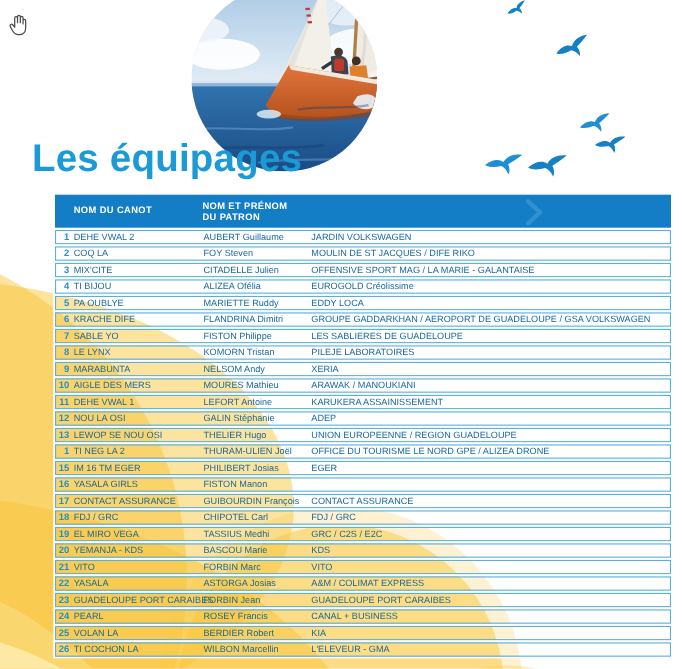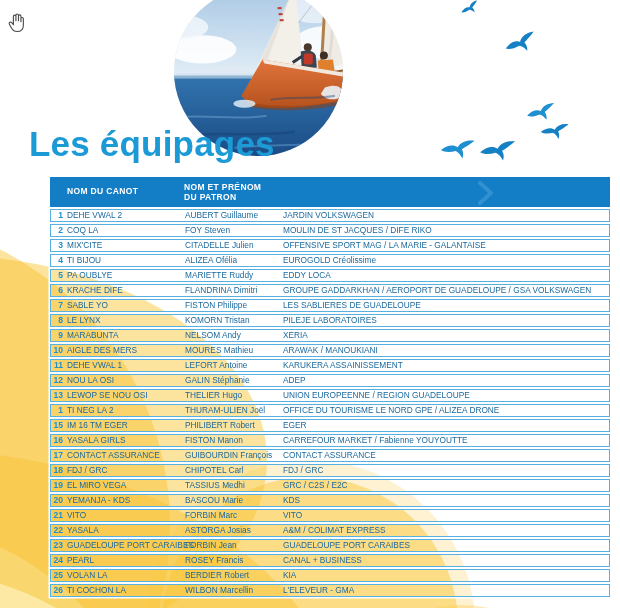--- a/index.html
+++ b/index.html
@@ -274,29 +274,28 @@
   <div class="row">
     <div class="cell c-num">1</div>
     <div class="cell c-canot">TI NEG LA 2</div>
     <div class="cell c-patron">THURAM-ULIEN Joël</div>
     <div class="cell c-sponsor">OFFICE DU TOURISME LE NORD GPE / ALIZEA DRONE</div>
   </div>
 
   <div class="row">
     <div class="cell c-num">15</div>
     <div class="cell c-canot">IM 16 TM EGER</div>
-    <div class="cell c-patron">PHILIBERT Robert</div>
+    <div class="cell c-patron">PHILIBERT Josias</div>
     <div class="cell c-sponsor">EGER</div>
   </div>
 
   <div class="row">
     <div class="cell c-num">16</div>
     <div class="cell c-canot">YASALA GIRLS</div>
     <div class="cell c-patron">FISTON Manon</div>
-    <div class="cell c-sponsor">CARREFOUR MARKET / Fabienne YOUYOUTTE</div>
   </div>
 
   <div class="row">
     <div class="cell c-num">17</div>
     <div class="cell c-canot">CONTACT ASSURANCE</div>
     <div class="cell c-patron">GUIBOURDIN François</div>
     <div class="cell c-sponsor">CONTACT ASSURANCE</div>
   </div>
 
   <div class="row">

